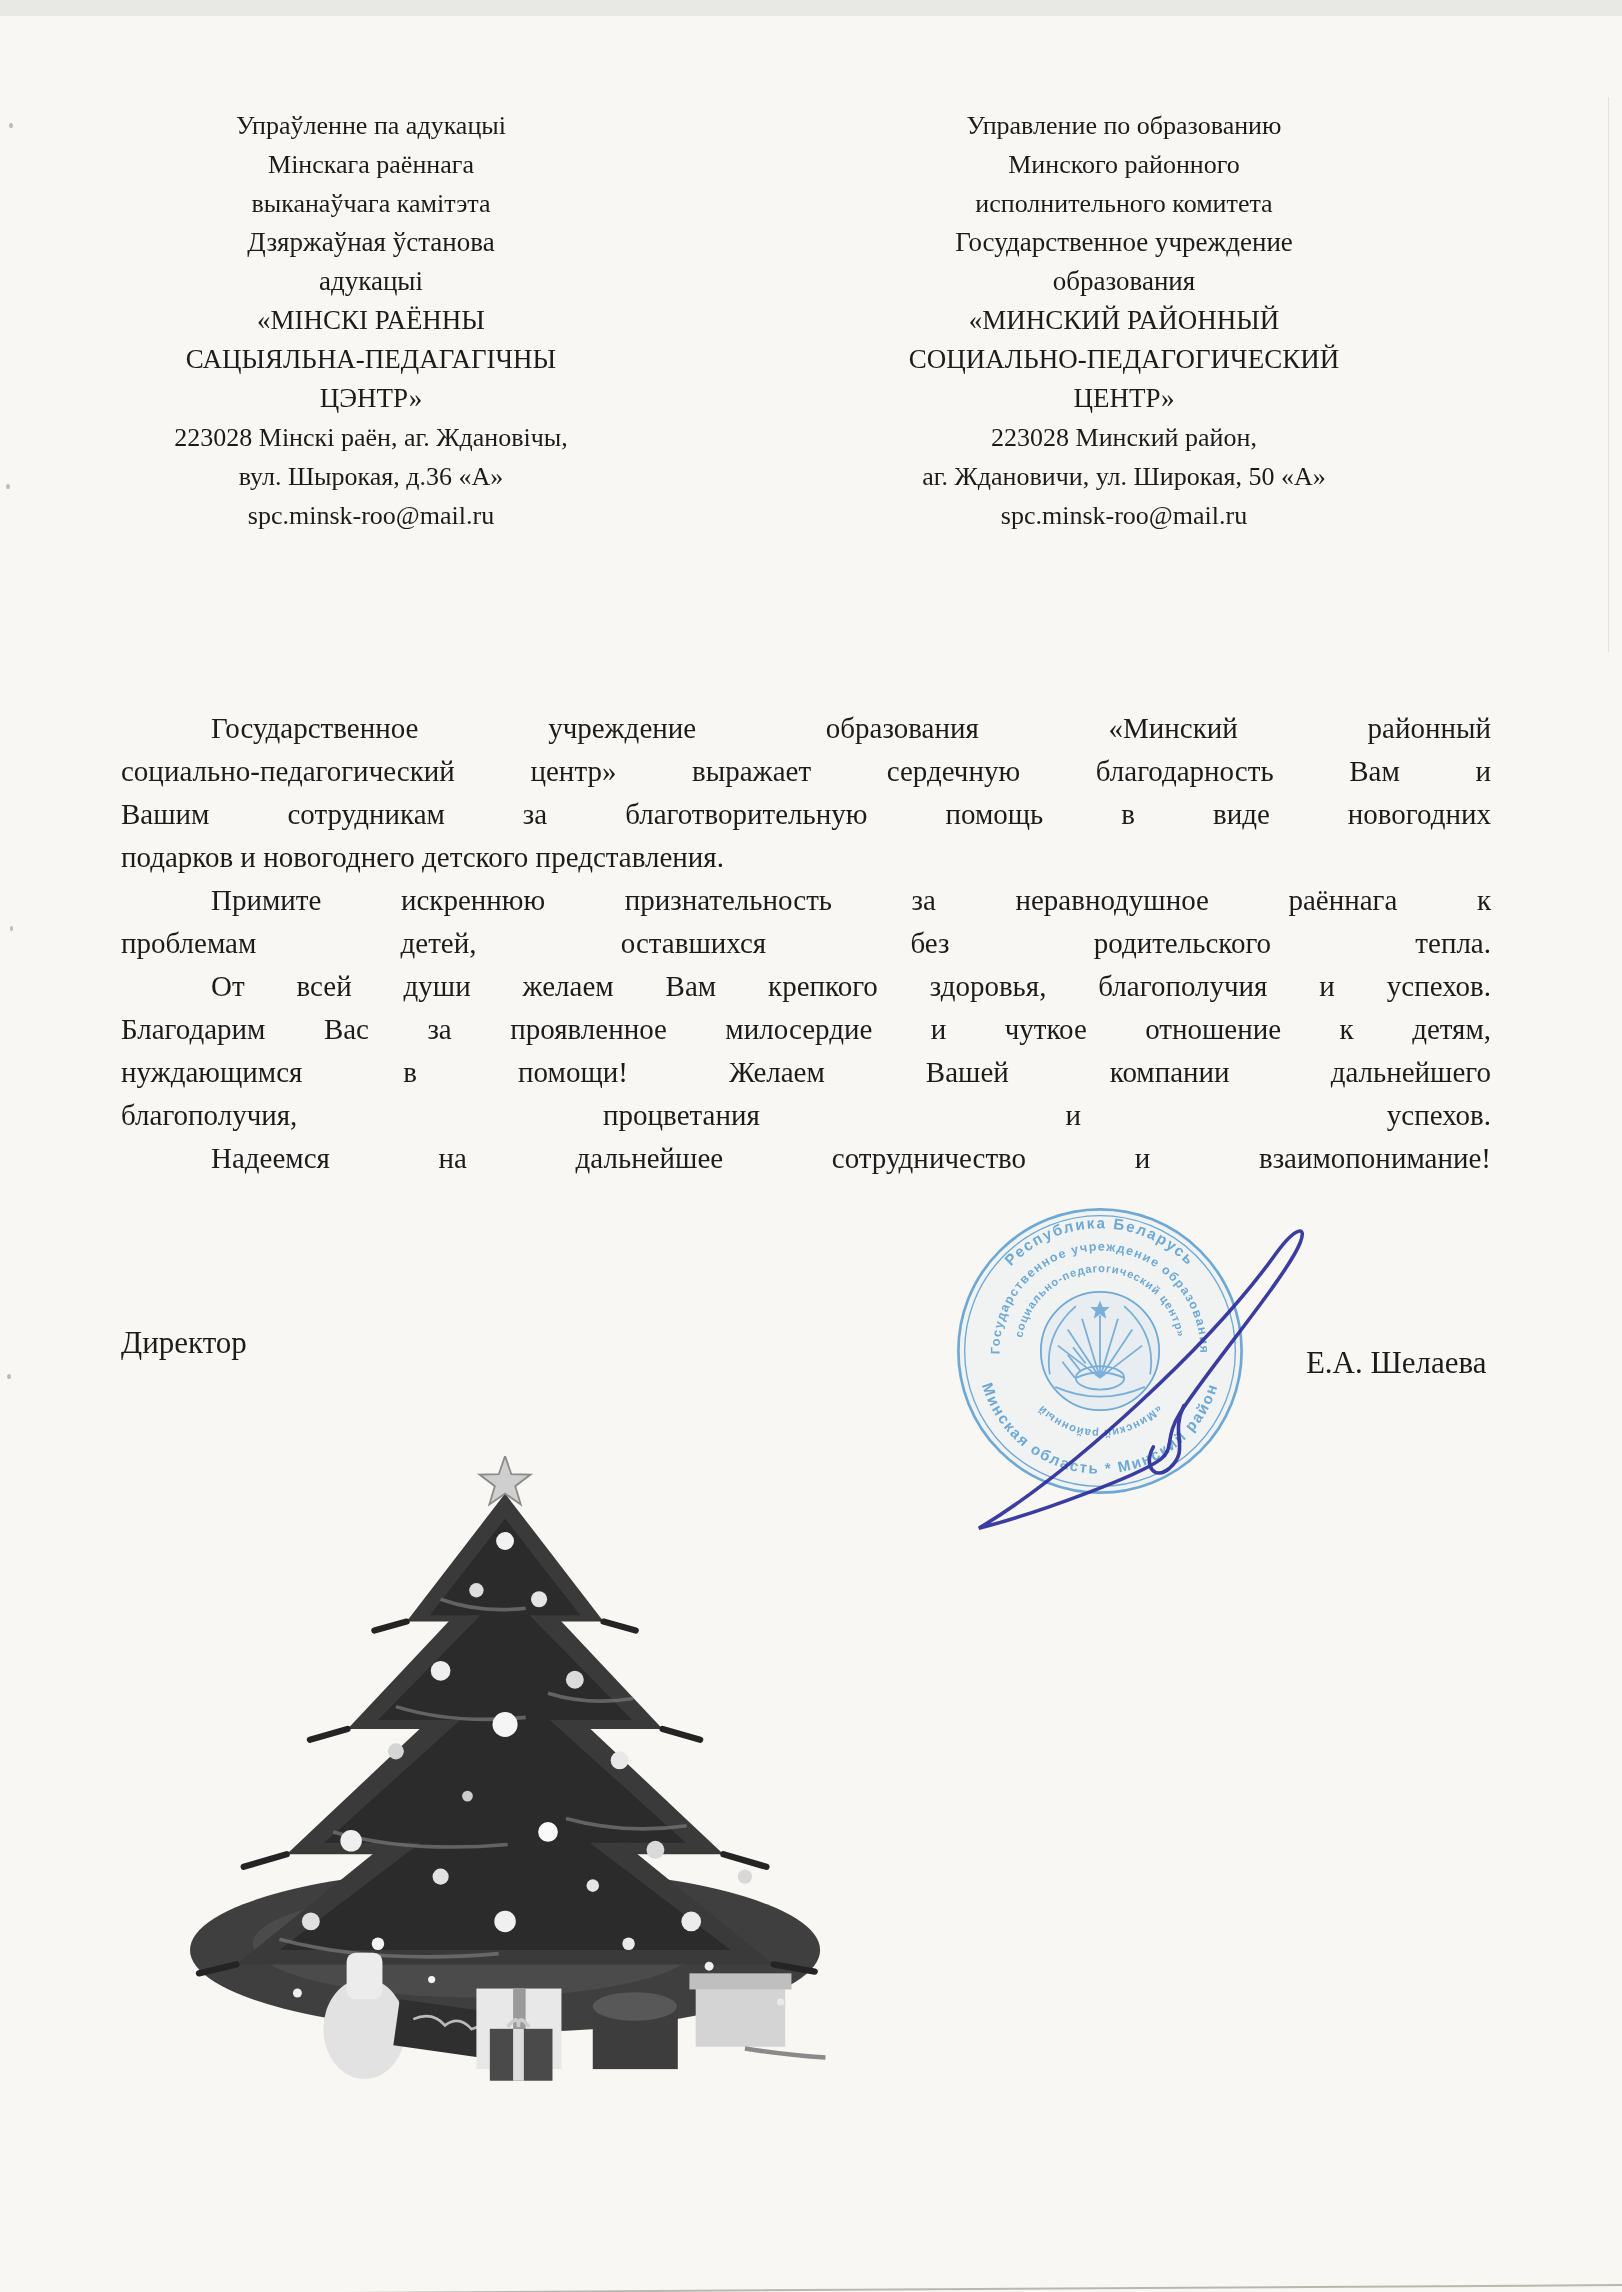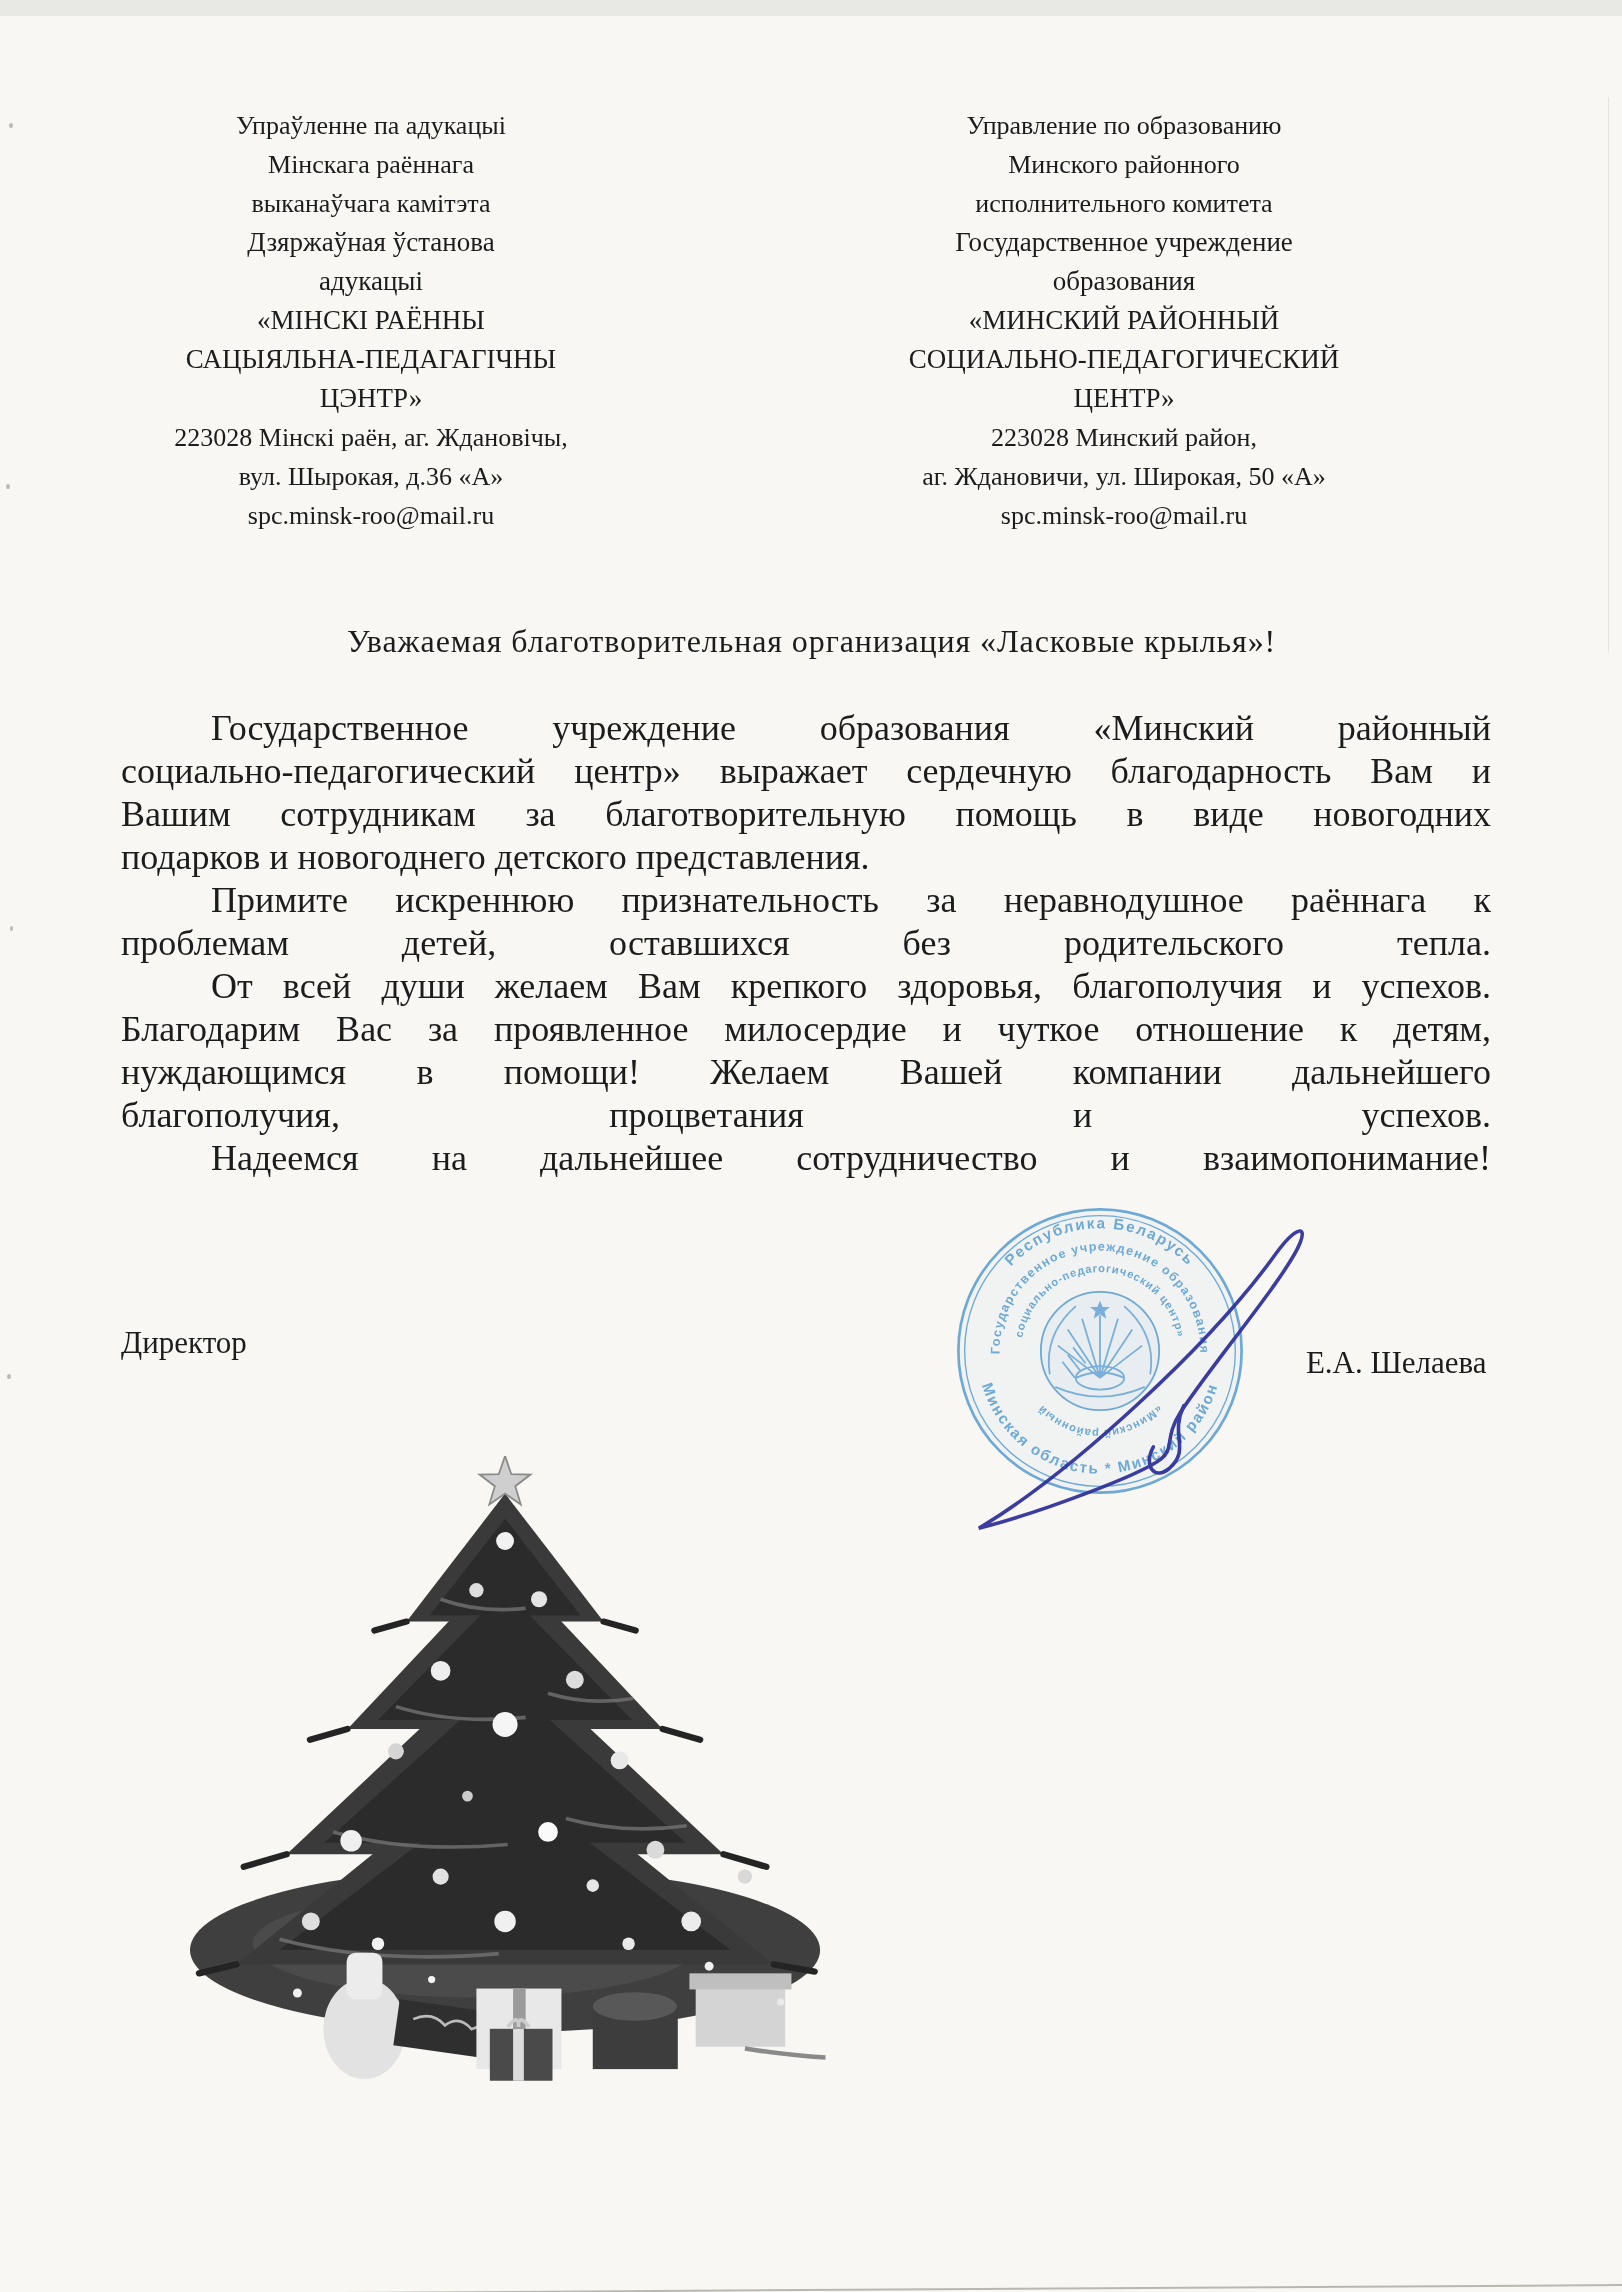--- a/index.html
+++ b/index.html
@@ -17,21 +17,21 @@
   }
   .lh-col .line.bold{font-weight:400;font-size:27px;}
   
   .salutation{
     position:absolute;left:0;top:607px;width:1623px;text-align:center;
     font-size:32px;letter-spacing:0.9px;
   }
   
   .body-text{position:absolute;left:121px;top:691px;width:1370px;}
   .body-text .line{
-    font-size:36px;line-height:43px;white-space:nowrap;
+    font-size:29px;line-height:43px;white-space:nowrap;
     text-align:justify;text-align-last:justify;white-space:normal;
   }
   .body-text .line.plain{text-align-last:left;}
   .body-text .line.indent{text-indent:90px;}
   
   .signoff{position:absolute;left:121px;top:1309px;width:1370px;font-size:31px;}
   .sig-title{position:absolute;left:0;top:0;}
   .sig-name{position:absolute;right:4.5px;top:20px;}
   
   .stamp-svg{position:absolute;left:953px;top:1188px;opacity:.88;}
@@ -72,21 +72,20 @@
       <div class="line bold">Государственное учреждение</div>
       <div class="line bold">образования</div>
       <div class="line bold">«МИНСКИЙ РАЙОННЫЙ</div>
       <div class="line bold">СОЦИАЛЬНО-ПЕДАГОГИЧЕСКИЙ</div>
       <div class="line bold">ЦЕНТР»</div>
       <div class="line">223028 Минский район,</div>
       <div class="line">аг. Ждановичи, ул. Широкая, 50 «А»</div>
       <div class="line">spc.minsk-roo@mail.ru</div>
     </div>
 
-  <div class="salutation">Уважаемая благотворительная организация «Ласковые крылья»!</div>
 
   <div class="body-text">
       <div class="line indent">Государственное учреждение образования «Минский районный</div>
       <div class="line">социально-педагогический центр» выражает сердечную благодарность Вам и</div>
       <div class="line">Вашим сотрудникам за благотворительную помощь в виде новогодних</div>
       <div class="line plain">подарков и новогоднего детского представления.</div>
       <div class="line indent">Примите искреннюю признательность за неравнодушное раённага к</div>
       <div class="line">проблемам детей, оставшихся без родительского тепла.</div>
       <div class="line indent">От всей души желаем Вам крепкого здоровья, благополучия и успехов.</div>
       <div class="line">Благодарим Вас за проявленное милосердие и чуткое отношение к детям,</div>

